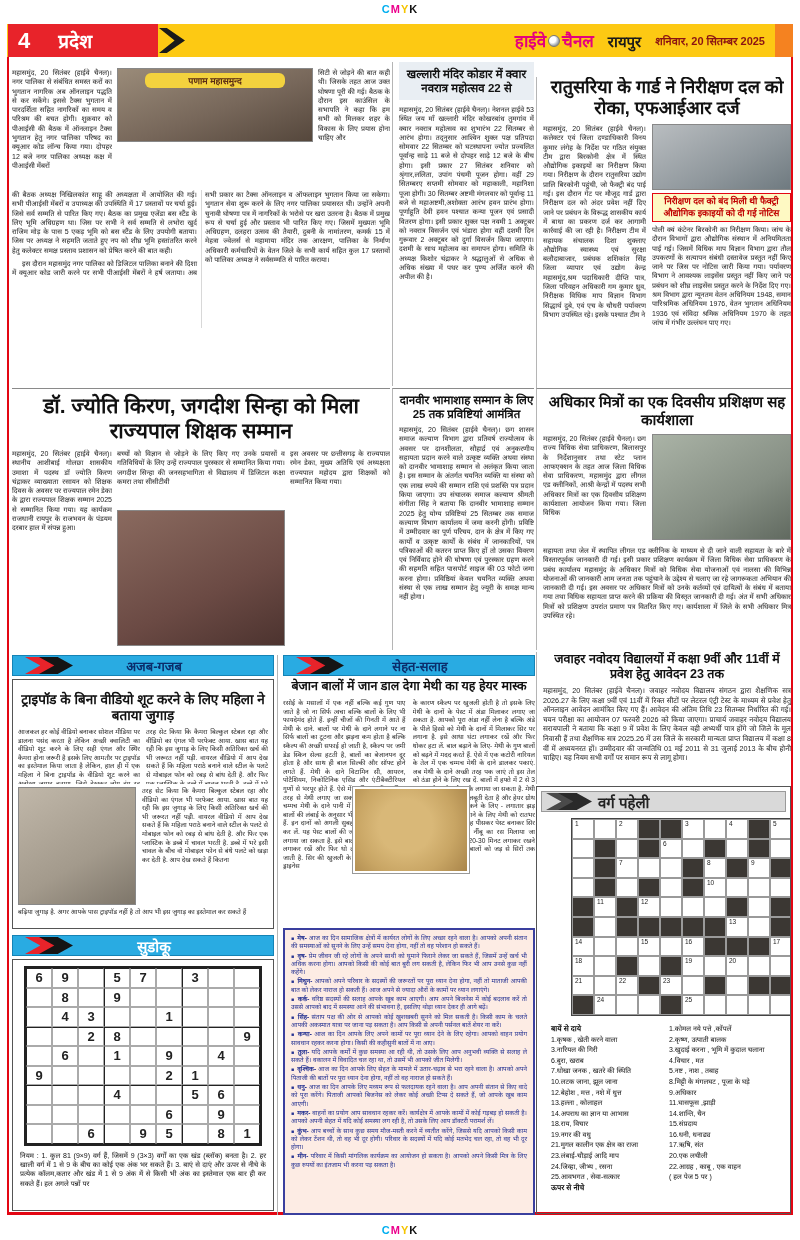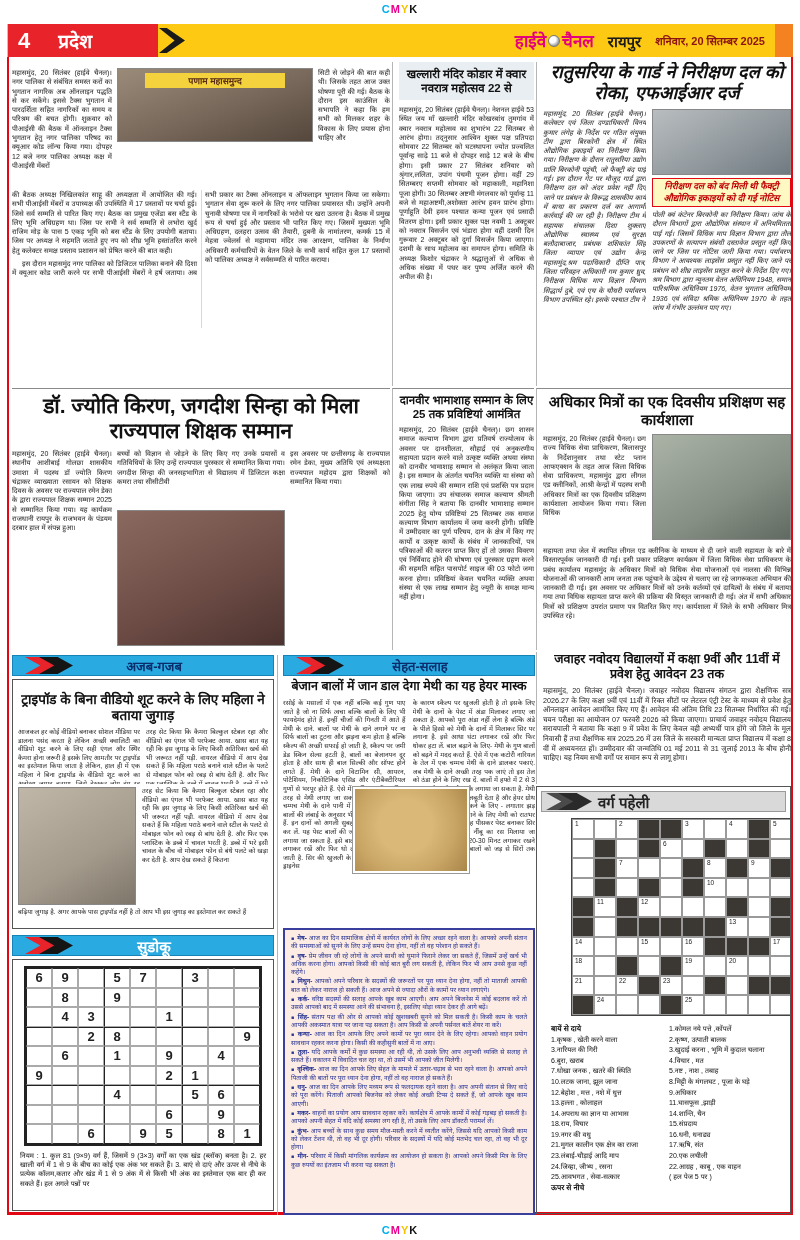--- a/index.html
+++ b/index.html
@@ -37,21 +37,21 @@
   .hl-md { font-size:15px; line-height:18px; font-weight:bold; text-align:center; color:#111; }
   .hl-sm { font-size:11.5px; line-height:14px; font-weight:bold; text-align:center; color:#111; }
   .bodytxt { font-size:7px; line-height:9.3px; text-align:justify; color:#1c1c1c; overflow:hidden; }
   .cols2 { column-count:2; column-gap:8px; column-rule:1px solid #d8d8d8; }
   .photo { position:relative; background:linear-gradient(160deg,#9a8b79 0%,#77675a 55%,#55473c 100%); border:1px solid #888; }
   .photo.gray { background:linear-gradient(150deg,#b9bdc0 0%,#8f979c 60%,#6f7a80 100%); }
   .photo.maroon { background:linear-gradient(155deg,#8a6a5f 0%,#6b4a44 60%,#4c332f 100%); }
   .photo.green { background:linear-gradient(150deg,#aab3a6 0%,#868f84 60%,#616a60 100%); }
   .photo.warm { background:linear-gradient(150deg,#c0b7a9 0%,#a39a8c 60%,#7e766a 100%); }
   .photo.methi { background:radial-gradient(circle at 45% 45%, #d9b878 0 35%, #c8a564 65%, #a9854a 100%); }
-  .photo .banner { position:absolute; top:4px; left:14%; right:14%; background:#f3d23e; color:#5a2c14; font-weight:bold; font-size:9px; text-align:center; border-radius:0; padding:1px 0; }
+  .photo .banner { position:absolute; top:4px; left:14%; right:14%; background:#f3d23e; color:#5a2c14; font-weight:bold; font-size:9px; text-align:center; border-radius:6px; padding:1px 0; }
   .capbox { background:#fef9c3; border:1px solid #e30613; color:#c00000; font-weight:bold; text-align:center; }
 
   
   .strip { position:relative; height:21px; background:#29abe2; display:flex; align-items:center; border:1px solid #1583b5; }
   .chevs { position:relative; width:58px; height:17px; margin-left:4px; }
   .chev { position:absolute; top:0; width:34px; height:17px; clip-path:polygon(0 0,55% 0,100% 50%,55% 100%,0 100%,45% 50%); }
   .chev.red { left:8px; background:#e8232a; }
   .chev.blk { left:22px; background:#151515; }
   .strip .strip-title { flex:1; text-align:center; font-weight:bold; font-size:13px; color:#0b2d6b; padding-right:40px; }
   .strip.cy .strip-title { color:#fff; font-size:15px; }
@@ -128,21 +128,21 @@
         <span>की बैठक अध्यक्ष निखिलकांत साहू की अध्यक्षता में आयोजित की गई। सभी पीआईसी मेंबरों व उपाध्यक्ष की उपस्थिति में 17 प्रस्तावों पर चर्चा हुई। जिसे सर्व सम्मति से पारित किए गए। बैठक का प्रमुख एजेंडा बस स्टैंड के लिए भूमि अधिग्रहण था। जिस पर सभी ने सर्व सम्मति से लभोरा खुर्द राजिम मोड़ के पास 5 एकड़ भूमि को बस स्टैंड के लिए उपयोगी बताया। जिस पर अध्यक्ष ने सहमति जताते हुए नप को शीघ्र भूमि हस्तांतरित करने हेतु कलेक्टर समक्ष प्रस्ताव प्रशासन को प्रेषित करने की बात कही।</span>
         <span style="display:block;margin-top:4px;text-indent:10px;">इस दौरान महासमुंद नगर पालिका को डिजिटल पालिका बनाने की दिशा में क्यूआर कोड जारी करने पर सभी पीआईसी मेंबरों ने हर्ष जताया। अब सभी प्रकार का टैक्स ऑनलाइन व ऑफलाइन भुगतान किया जा सकेगा। भुगतान सेवा शुरू करने के लिए नगर पालिका प्रयासरत थी। उन्होंने अपनी चुनावी घोषणा पत्र में नागरिकों के भरोसे पर खरा उतरना है। बैठक में प्रमुख रूप से चर्चा हुई और प्रस्ताव भी पारित किए गए। जिसमें मुख्यतः भूमि अधिग्रहण, दलहरा उत्सव की तैयारी, दुबनी के नामांतरण, कमर्क 15 में मेहत्रा ज्वेलर्स से महामाया मंदिर तक आरक्षण, पालिका के निर्माण अधिकारी कर्मचारियों के वेतन जिले के सभी कार्य सहित कुल 17 प्रस्तावों को पालिका अध्यक्ष ने सर्वसम्मति से पारित कराया।</span>
       </div>
     </div>
 
     <div class="blk vr" style="left:383px;top:5px;width:142px;height:324px;padding-left:6px;">
       <div class="hl-sm" style="background:#e9eef3;padding:5px 3px;">खल्लारी मंदिर कोडार में क्वार नवरात्र महोत्सव 22 से</div>
       <div class="bodytxt" style="margin-top:5px;height:264px;">महासमुंद, 20 सितंबर (हाईवे चैनल)। नेशनल हाईवे 53 स्थित जय माँ खल्लारी मंदिर कोखरबांध तुमगांव में क्वार नवरात्र महोत्सव का शुभारंभ 22 सितम्बर से आरंभ होगा। तद्नुसार आश्विन शुक्ल पक्ष प्रतिपदा सोमवार 22 सितम्बर को घटस्थापना ज्योत प्रज्वलित पूर्वान्ह साढ़े 11 बजे से दोपहर साढ़े 12 बजे के बीच होगा। इसी प्रकार 27 सितंबर शनिवार को श्रृंगार,ललिता, उपांग पंचमी पूजन होगा। वहीं 29 सितम्बरए सप्तमी सोमवार को महाकाली, महानिशा पूजा होगी। 30 सितम्बर अष्टमी मंगलवार को पूर्वान्ह 11 बजे से महाअष्टमी,अशोक्ता आरंभ हवन प्रारंभ होगा। पूर्णाहूति देवी हवन पश्चात कन्या पूजन एवं प्रसादी वितरण होगा। इसी प्रकार शुक्ल पक्ष नवमी 1 अक्टूबर को नवरात्र विसर्जन एवं भंडारा होगा वहीं दशमी दिन गुरूवार 2 अक्टूबर को दुर्गा विसर्जन किया जाएगा। दशमी के साथ महोत्सव का समापन होगा। समिति के अध्यक्ष किशोर चंद्राकर ने श्रद्धालुओं से अधिक से अधिक संख्या में पधर कर पुण्य अर्जित करने की अपील की है।</div>
     </div>
 
-    <div class="blk vr" style="left:527px;top:5px;width:255px;height:324px;padding-left:6px;font-style:italic;">
+    <div class="blk vr" style="left:527px;top:20px;width:255px;height:324px;padding-left:6px;">
       <div class="hl-lg">रातुसरिया के गार्ड ने निरीक्षण दल को रोका, एफआईआर दर्ज</div>
       <div style="display:grid;grid-template-columns:103px 1fr;gap:6px;margin-top:5px;height:272px;">
         <div class="bodytxt">महासमुंद, 20 सितंबर (हाईवे चैनल)। कलेक्टर एवं जिला दण्डाधिकारी विनय कुमार लंगेह के निर्देश पर गठित संयुक्त टीम द्वारा बिरकोनी क्षेत्र में स्थित औद्योगिक इकाइयों का निरीक्षण किया गया। निरीक्षण के दौरान रातुसरिया उद्योग प्रालि बिरकोनी पहुंची, जो फैक्ट्री बंद पाई गई। इस दौरान गेट पर मौजूद गार्ड द्वारा निरीक्षण दल को अंदर प्रवेश नहीं दिए जाने पर प्रबंधन के विरूद्ध शासकीय कार्य में बाधा का प्रकरण दर्ज कर आगामी कार्रवाई की जा रही है। निरीक्षण टीम में सहायक संचालक दिशा शुक्लाए औद्योगिक स्वास्थ्य एवं सुरक्षा बलौदाबाजार, प्रबंधक शशिकांत सिंह जिला व्यापार एवं उद्योग केन्द्र महासमुंद,श्रम पदाधिकारी दीप्ति पात्र, जिला परिवहन अधिकारी गम कुमार ध्रुव, निरीक्षक विधिक माप विज्ञान विभाग सिद्धार्थ दुबे, एवं एच के चौधरी पर्यावरण विभाग उपस्थित रहे। इसके पश्चात टीम ने</div>
         <div>
           <div class="photo gray" style="height:66px;"></div>
           <div class="capbox" style="margin-top:3px;font-size:9px;line-height:11.5px;padding:2px 3px;">निरीक्षण दल को बंद मिली थी फैक्ट्री औद्योगिक इकाइयों को दी गई नोटिस</div>
           <div class="bodytxt" style="margin-top:3px;height:162px;">पोली क्वं कंटेनर बिरकोनी का निरीक्षण किया। जांच के दौरान विभागों द्वारा औद्योगिक संस्थान में अनियमितता पाई गई। जिसमें विधिक माप विज्ञान विभाग द्वारा तौल उपकरणों के सत्यापन संबंधी दस्तावेज प्रस्तुत नहीं किए जाने पर जिस पर नोटिस जारी किया गया। पर्यावरण विभाग ने आवश्यक लाइसेंस प्रस्तुत नहीं किए जाने पर प्रबंधन को शीघ्र लाइसेंस प्रस्तुत करने के निर्देश दिए गए। श्रम विभाग द्वारा न्यूनतम वेतन अधिनियम 1948, समान पारिश्रमिक अधिनियम 1976, वेतन भुगतान अधिनियम 1936 एवं संविदा श्रमिक अधिनियम 1970 के तहत जांच में गंभीर उल्लंघन पाए गए।</div>
         </div>
       </div>
     </div>

